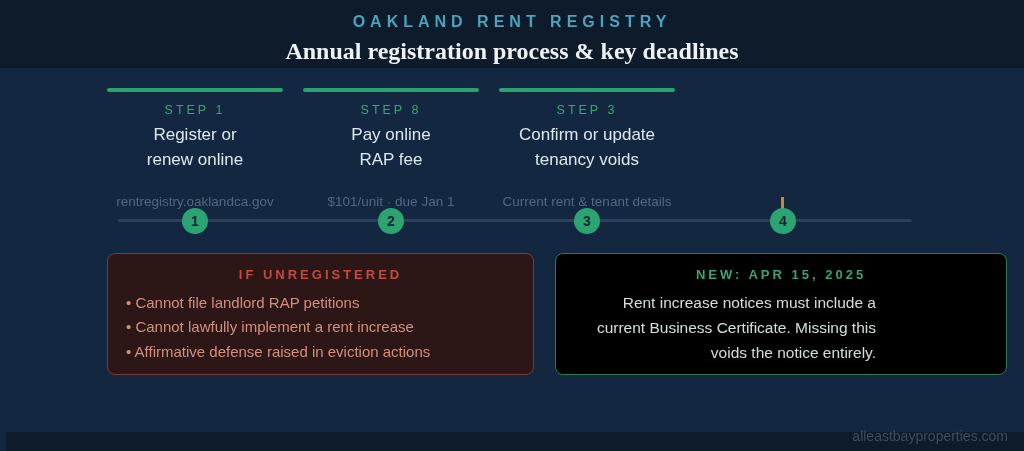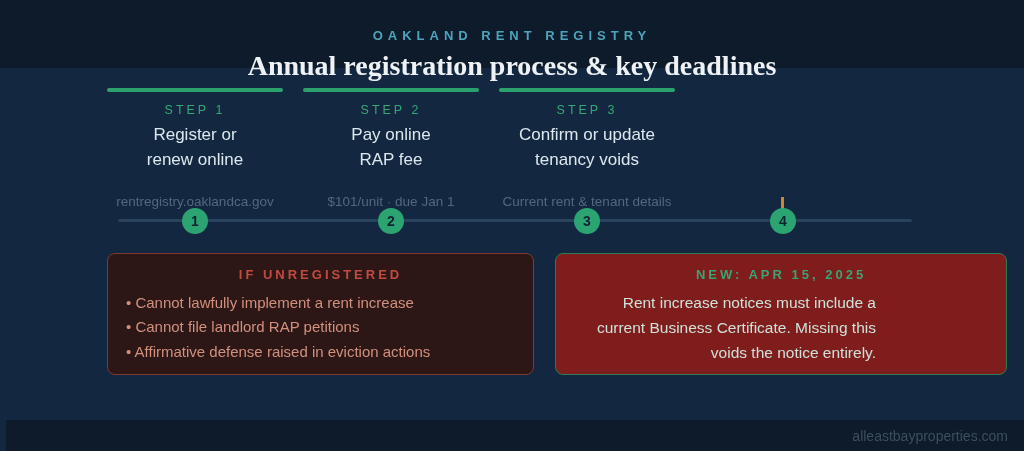--- a/index.html
+++ b/index.html
@@ -3,24 +3,24 @@
 <meta charset="utf-8">
 <style>
   html,body{margin:0;padding:0;background:#0a1420;}
   .canvas{
     position:relative;width:1024px;height:451px;margin:0 auto;
     background:#132840;overflow:hidden;
     font-family:"Liberation Sans","DejaVu Sans",sans-serif;
   }
   
   .header-band{position:absolute;top:0;left:0;right:0;height:68px;background:#0d1b2b;text-align:center;}
-  .eyebrow{padding-top:28px;font-size:13px;font-weight:bold;letter-spacing:5px;color:#4da3bc;}
-  .page-title{margin:7px 0 16px;font-family:"Liberation Serif","DejaVu Serif",serif;font-size:28px;font-weight:bold;color:#eef2f5;}
+  .eyebrow{padding-top:13px;font-size:16px;font-weight:bold;letter-spacing:5px;color:#4da3bc;}
+  .page-title{margin:7px 0 16px;font-family:"Liberation Serif","DejaVu Serif",serif;font-size:24px;font-weight:bold;color:#eef2f5;}
   
-  .footer-band{position:absolute;bottom:0;left:0;right:0;height:31px;background:#0d1b2b;margin-left:6px;}
+  .footer-band{position:absolute;bottom:0;left:0;right:0;height:19px;background:#0d1b2b;margin-left:6px;}
   .watermark{position:absolute;right:16px;bottom:7px;font-size:14px;color:#3e4e5c;}
   
   .steps{position:absolute;top:88px;left:107px;width:764px;display:flex;gap:20px;}
   .step-col{width:176px;text-align:center;}
   .accent-bar{height:4px;border-radius:2px;background:#2ba26e;margin-bottom:11px;}
   .step-label{font-size:12.5px;font-weight:normal;letter-spacing:3px;color:#35a873;}
   .step-line{margin-top:6px;font-size:17px;line-height:1.45;color:#dde7ee;}
   .step-line + .step-line{margin-top:0;text-align:center;}
   .step-sub{margin-top:22px;font-size:13.5px;color:#50697e;}
   .deadline .hl{color:#d9992e;}
@@ -29,21 +29,21 @@
   .tl-tick{position:absolute;left:781px;top:197px;width:3px;height:13px;background:#c98a2e;}
   .tl-circle{
     position:absolute;top:208px;width:26px;height:26px;border-radius:50%;
     background:#2ca471;color:#0e2433;font-weight:bold;font-size:14px;
     display:flex;align-items:center;justify-content:center;
   }
   .c1{left:182px;} .c2{left:378px;} .c3{left:574px;} .c4{left:770px;}
   
   .panel{position:absolute;top:253px;height:122px;border-radius:8px;box-sizing:border-box;}
   .panel-red{left:107px;width:427px;background:#2d1716;border:1px solid #7d3a33;}
-  .panel-green{left:555px;width:452px;background:#7f1d1d;border:1px solid #2e7b52;}
+  .panel-green{left:555px;width:452px;background:#000000;border:1px solid #2e7b52;}
   .panel-title{margin-top:13px;text-align:center;font-size:13px;font-weight:bold;letter-spacing:3px;}
   .panel-red .panel-title{color:#c24b41;}
   .panel-green .panel-title{color:#38a473;}
   .bullet-list{margin:9px 0 0;padding:0 0 0 18px;list-style:none;}
   .bullet-list li{font-size:15px;line-height:1.62;color:#d2907e;}
   .panel-body{margin:9px 0 0 20px;max-width:300px;font-size:15.5px;line-height:1.6;color:#cfe0d8;text-align:right;}
 </style>
 </head>
 <body>
 
@@ -57,21 +57,21 @@
   <div class="steps">
     <div class="step-col">
       <div class="accent-bar"></div>
       <div class="step-label">STEP 1</div>
       <div class="step-line">Register or</div>
       <div class="step-line">renew online</div>
       <div class="step-sub">rentregistry.oaklandca.gov</div>
     </div>
     <div class="step-col">
       <div class="accent-bar"></div>
-      <div class="step-label">STEP 2</div>
+      <div class="step-label">STEP 8</div>
       <div class="step-line">Pay online</div>
       <div class="step-line">RAP fee</div>
       <div class="step-sub">$101/unit · due Jan 1</div>
     </div>
     <div class="step-col">
       <div class="accent-bar"></div>
       <div class="step-label">STEP 3</div>
       <div class="step-line">Confirm or update</div>
       <div class="step-line">tenancy voids</div>
       <div class="step-sub">Current rent &amp; tenant details</div>
@@ -81,22 +81,22 @@
   <div class="tl-line"></div>
   <div class="tl-tick"></div>
   <div class="tl-circle c1">1</div>
   <div class="tl-circle c2">2</div>
   <div class="tl-circle c3">3</div>
   <div class="tl-circle c4">4</div>
 
   <div class="panel panel-red">
     <div class="panel-title">IF UNREGISTERED</div>
     <ul class="bullet-list">
+      <li>• Cannot file landlord RAP petitions</li>
       <li>• Cannot lawfully implement a rent increase</li>
-      <li>• Cannot file landlord RAP petitions</li>
       <li>• Affirmative defense raised in eviction actions</li>
     </ul>
   </div>
 
   <div class="panel panel-green">
     <div class="panel-title">NEW: APR 15, 2025</div>
     <div class="panel-body">Rent increase notices must include a current Business Certificate. Missing this voids the notice entirely.</div>
   </div>
 
   <div class="footer-band">

